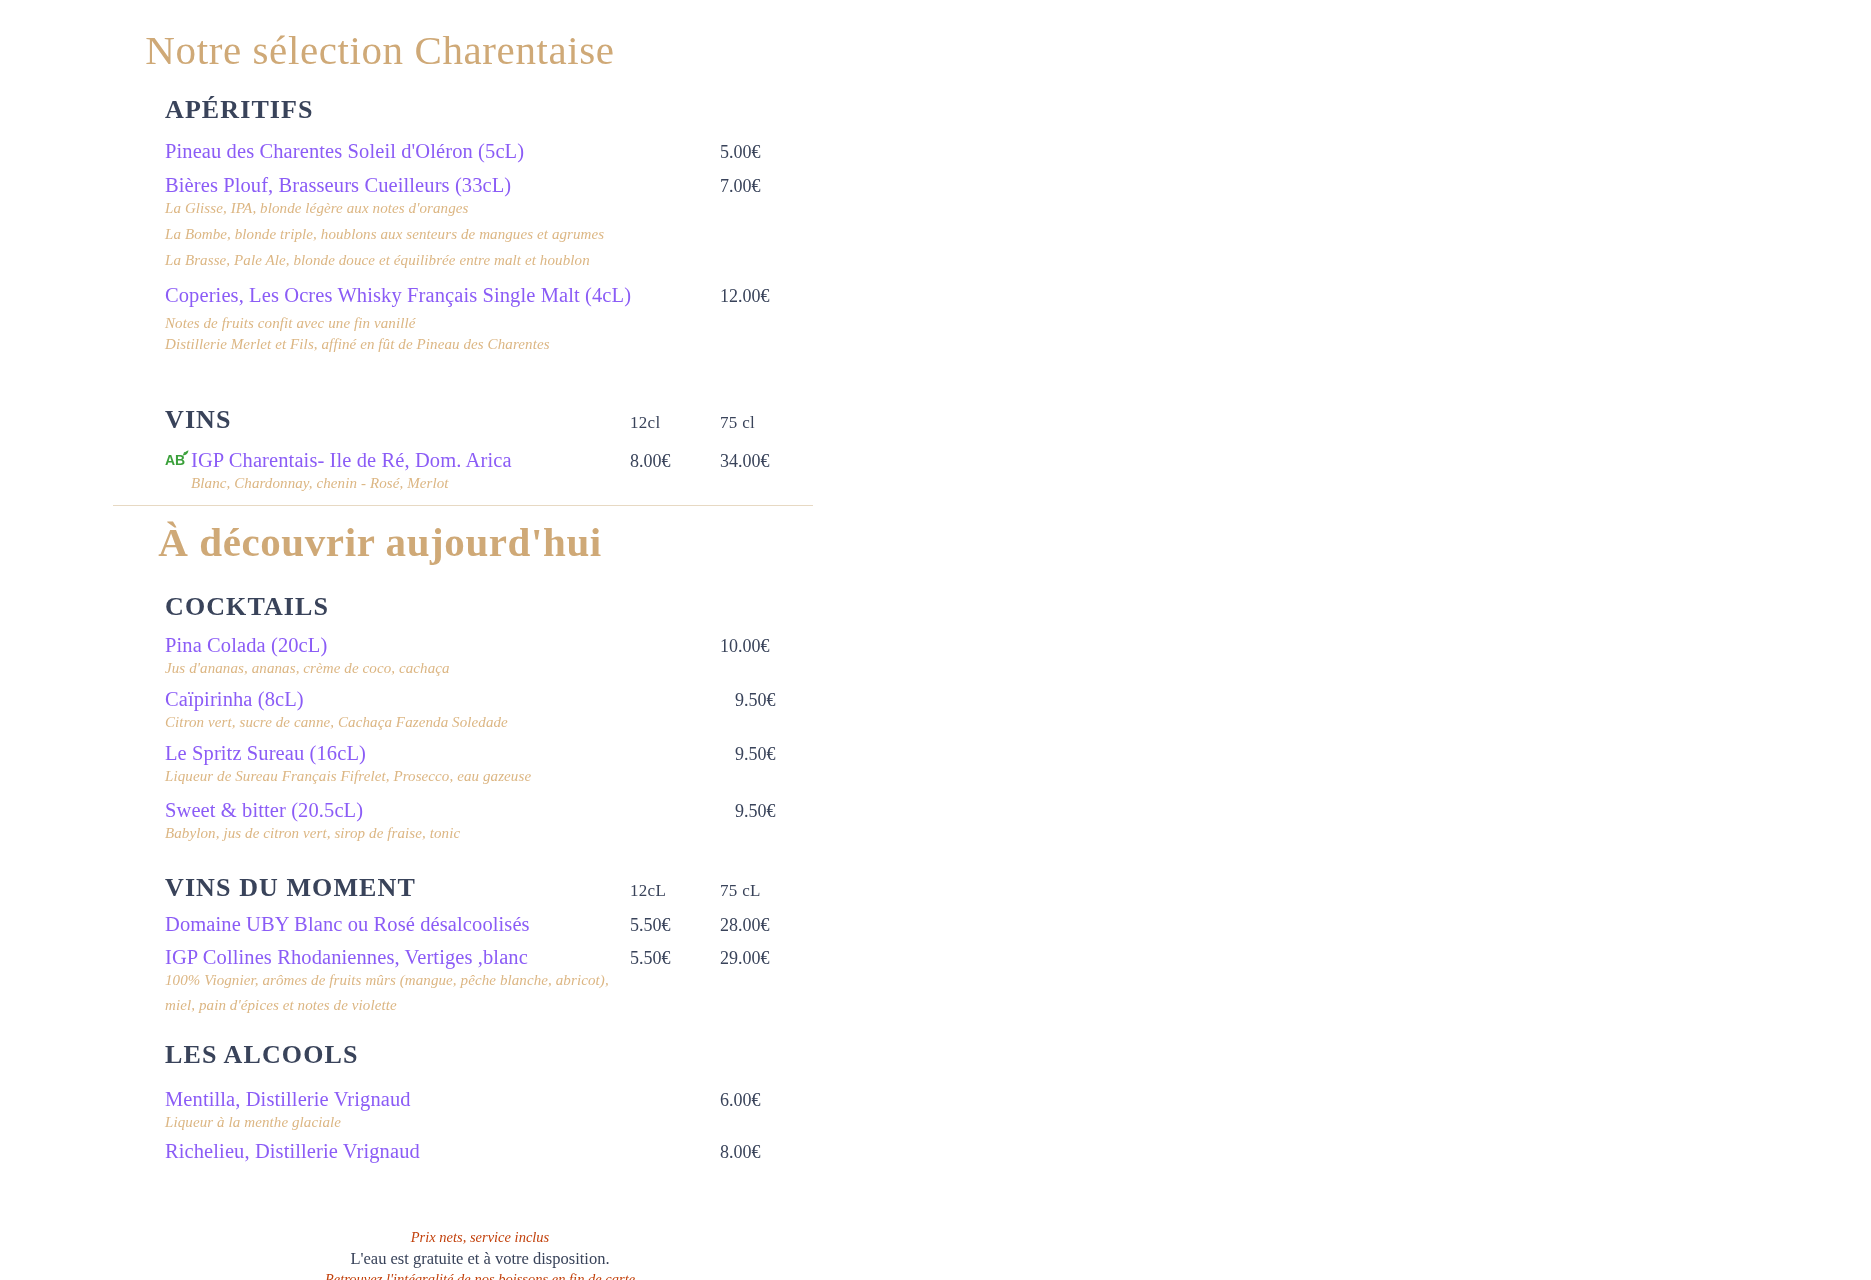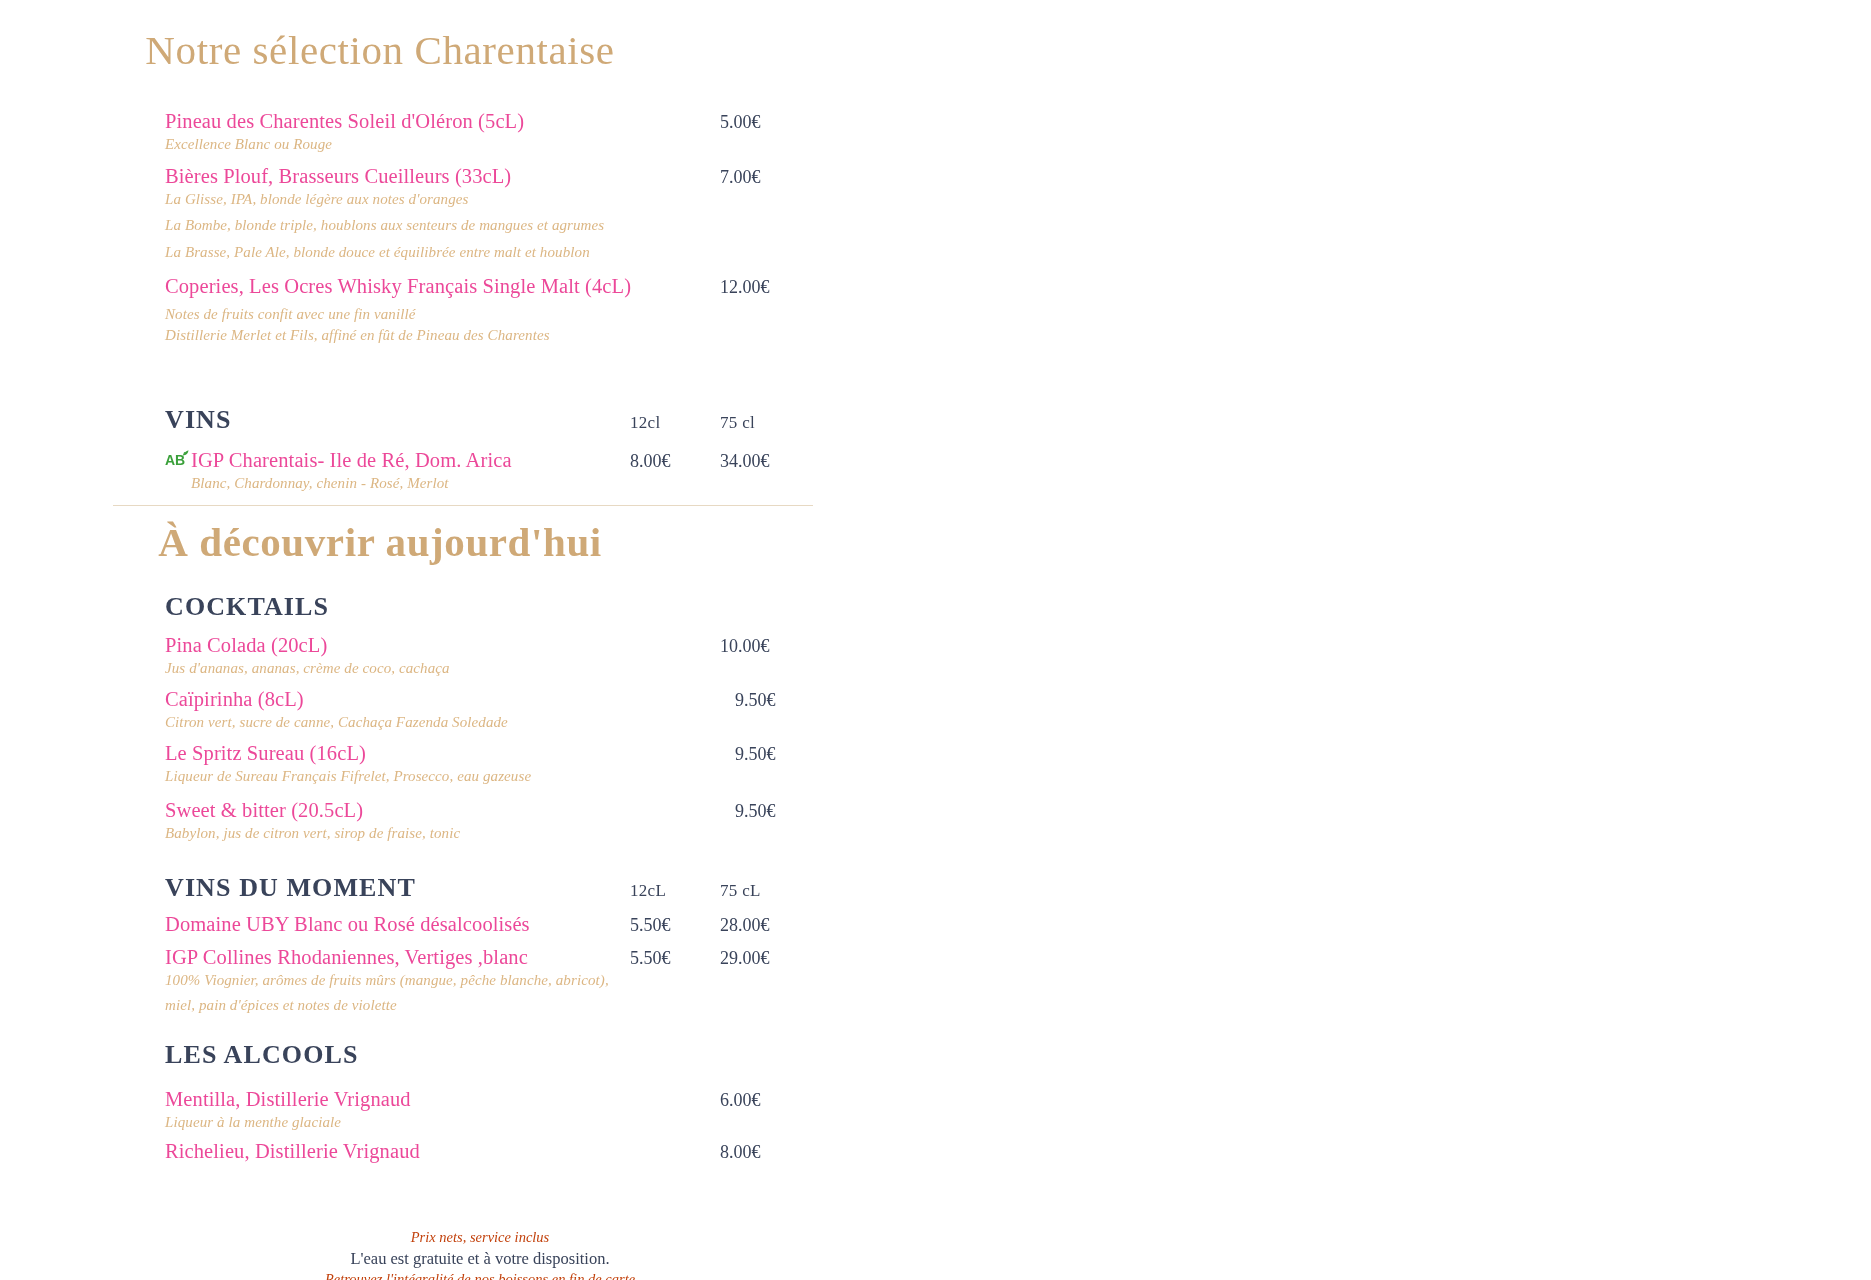--- a/index.html
+++ b/index.html
@@ -65,21 +65,21 @@
 
   
   .item { position: relative; }
   .item-row {
     display: flex;
     align-items: baseline;
   }
   .item-name {
     font-size: 20.5px;
     font-weight: 400;
-    color: #ec4899;
+    color: #8b5cf6;
     letter-spacing: 0.1px;
     white-space: nowrap;
   }
   .item-dots { flex: 1 1 auto; min-width: 8px; }
   .item-price {
     font-size: 18px;
     color: #39435a;
     white-space: nowrap;
     text-align: left;
   }
@@ -118,28 +118,30 @@
 </head>
 <body>
 
 <div class="spread">
 
   <div class="page page-left">
 
     <div class="display-title" style="position:absolute; left:0; top:26px; width:760px;">Notre sélection Charentaise</div>
 
     <div style="position:absolute; left:165px; top:95px; width:650px;">
+      <div class="section-head">
+        <span class="sh-title">APÉRITIFS</span>
+      </div>
 
       <div class="item" style="margin-top:15px;">
         <div class="item-row">
           <span class="item-name">Pineau des Charentes Soleil d'Oléron (5cL)</span>
           <span class="item-dots"></span>
           <span class="item-price" style="width:95px;">5.00€</span>
         </div>
-        <div class="desc" style="margin-top:2px;">Excellence Blanc ou Rouge</div>
       </div>
 
       <div class="item" style="margin-top:11px;">
         <div class="item-row">
           <span class="item-name">Bières Plouf, Brasseurs Cueilleurs (33cL)</span>
           <span class="item-dots"></span>
           <span class="item-price" style="width:95px;">7.00€</span>
         </div>
         <div class="desc" style="margin-top:2px;">La Glisse, IPA, blonde légère aux notes d'oranges</div>
         <div class="desc" style="margin-top:7px;">La Bombe, blonde triple, houblons aux senteurs de mangues et agrumes</div>

